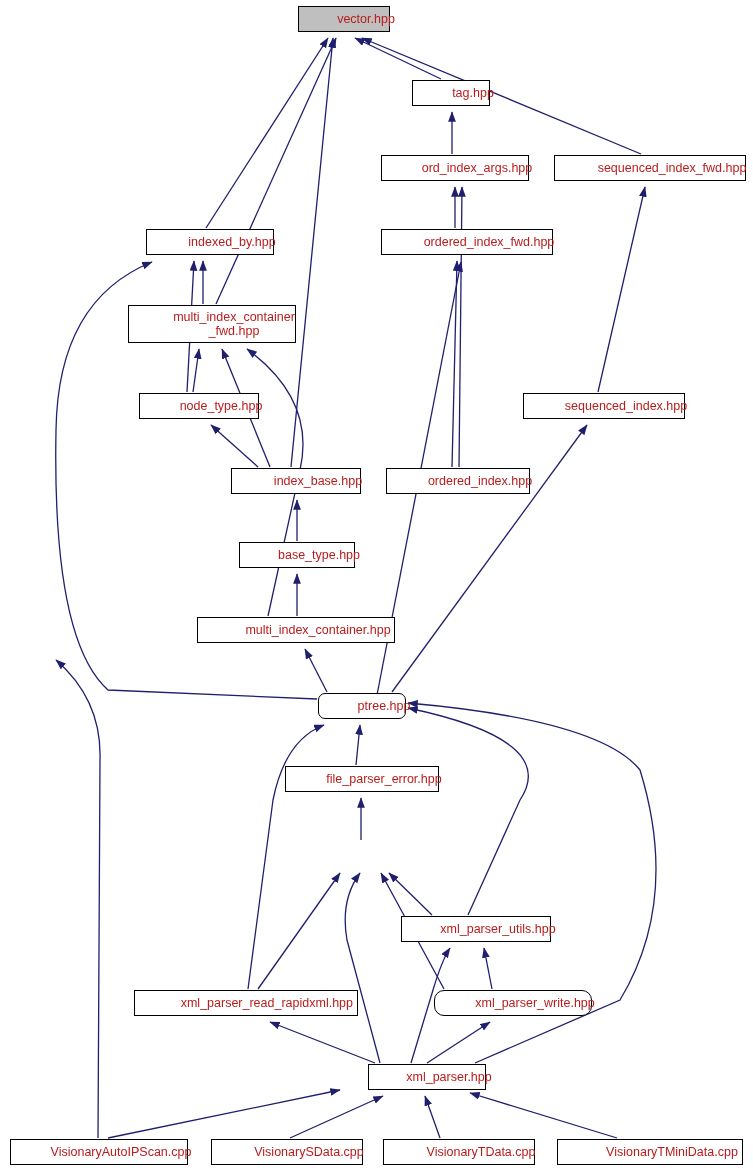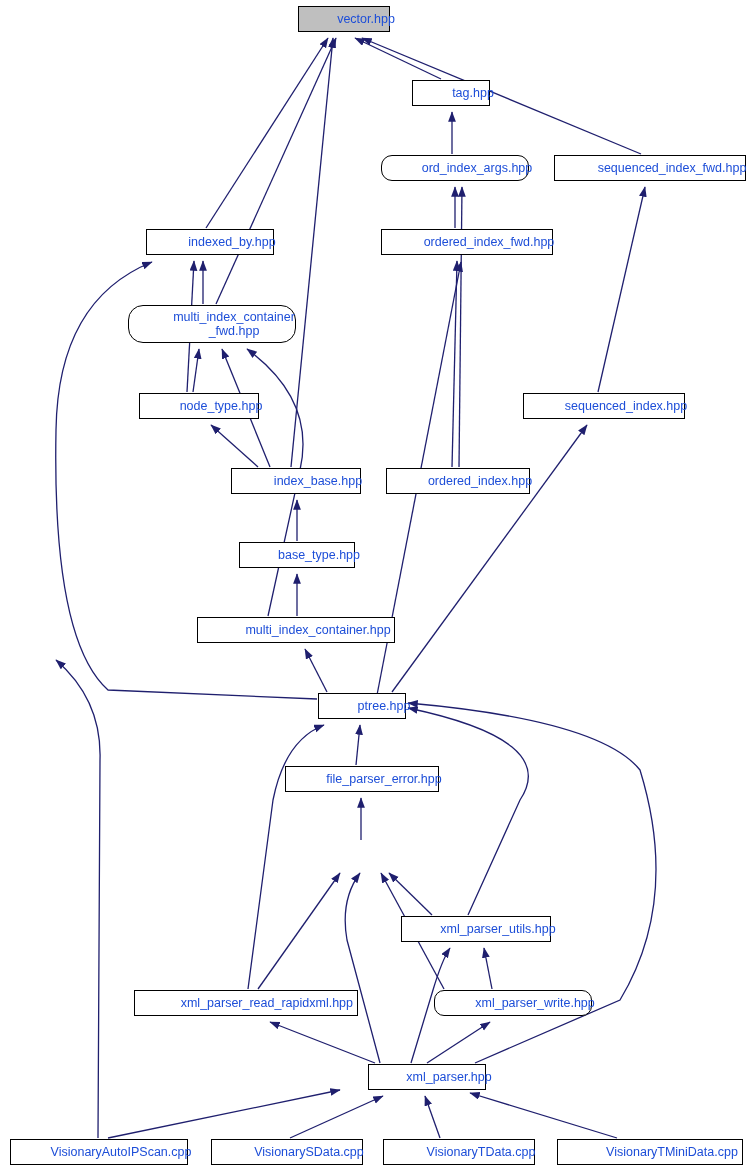--- a/index.html
+++ b/index.html
@@ -23,21 +23,21 @@
     top: 0;
     width: 753px;
     height: 1172px;
     pointer-events: none;
   }
   .node {
     position: absolute;
     box-sizing: border-box;
     border: 1px solid #000000;
     background: #ffffff;
-    color: #1d4ed8;
+    color: #b91c1c;
     font-size: 12.5px;
     line-height: 1.15;
     display: flex;
     align-items: center;
     justify-content: center;
     text-align: center;
     white-space: pre;
     z-index: 2;
     padding-left: 44px;
   }
@@ -122,33 +122,33 @@
       <path d="M98,1138 L100,760 Q102,700 56,660"></path>
     </g>
   </svg>
 
   <div class="node root" style="left:298px;top:6px;width:92px;height:26px;">
     <span class="lbl">vector.hpp</span>
   </div>
   <div class="node" style="left:412px;top:80px;width:78px;height:26px;">
     <span class="lbl">tag.hpp</span>
   </div>
-  <div class="node" style="left:381px;top:155px;width:148px;height:26px;border-radius:11px;">
+  <div class="node" style="left:381px;top:155px;width:148px;height:26px;">
     <span class="lbl">ord_index_args.hpp</span>
   </div>
   <div class="node" style="left:554px;top:155px;width:192px;height:26px;">
     <span class="lbl">sequenced_index_fwd.hpp</span>
   </div>
   <div class="node" style="left:146px;top:229px;width:128px;height:26px;">
     <span class="lbl">indexed_by.hpp</span>
   </div>
   <div class="node" style="left:381px;top:229px;width:172px;height:26px;">
     <span class="lbl">ordered_index_fwd.hpp</span>
   </div>
-  <div class="node" style="left:128px;top:305px;width:168px;height:38px;border-radius:15px;">
+  <div class="node" style="left:128px;top:305px;width:168px;height:38px;">
     <span class="lbl">multi_index_container
 _fwd.hpp</span>
   </div>
   <div class="node" style="left:139px;top:393px;width:120px;height:26px;">
     <span class="lbl">node_type.hpp</span>
   </div>
   <div class="node" style="left:523px;top:393px;width:162px;height:26px;">
     <span class="lbl">sequenced_index.hpp</span>
   </div>
   <div class="node" style="left:231px;top:468px;width:130px;height:26px;">
@@ -156,21 +156,21 @@
   </div>
   <div class="node" style="left:386px;top:468px;width:144px;height:26px;">
     <span class="lbl">ordered_index.hpp</span>
   </div>
   <div class="node" style="left:239px;top:542px;width:116px;height:26px;">
     <span class="lbl">base_type.hpp</span>
   </div>
   <div class="node" style="left:197px;top:617px;width:198px;height:26px;">
     <span class="lbl">multi_index_container.hpp</span>
   </div>
-  <div class="node" style="left:318px;top:693px;width:88px;height:26px;">
+  <div class="node" style="left:318px;top:693px;width:88px;height:26px;border-radius:7px;">
     <span class="lbl">ptree.hpp</span>
   </div>
   <div class="node" style="left:285px;top:766px;width:154px;height:26px;">
     <span class="lbl">file_parser_error.hpp</span>
   </div>
   <div class="node" style="left:401px;top:916px;width:150px;height:26px;">
     <span class="lbl">xml_parser_utils.hpp</span>
   </div>
   <div class="node" style="left:134px;top:990px;width:224px;height:26px;justify-content:flex-end;">
     <span class="lbl">xml_parser_read_rapidxml.hpp</span>

